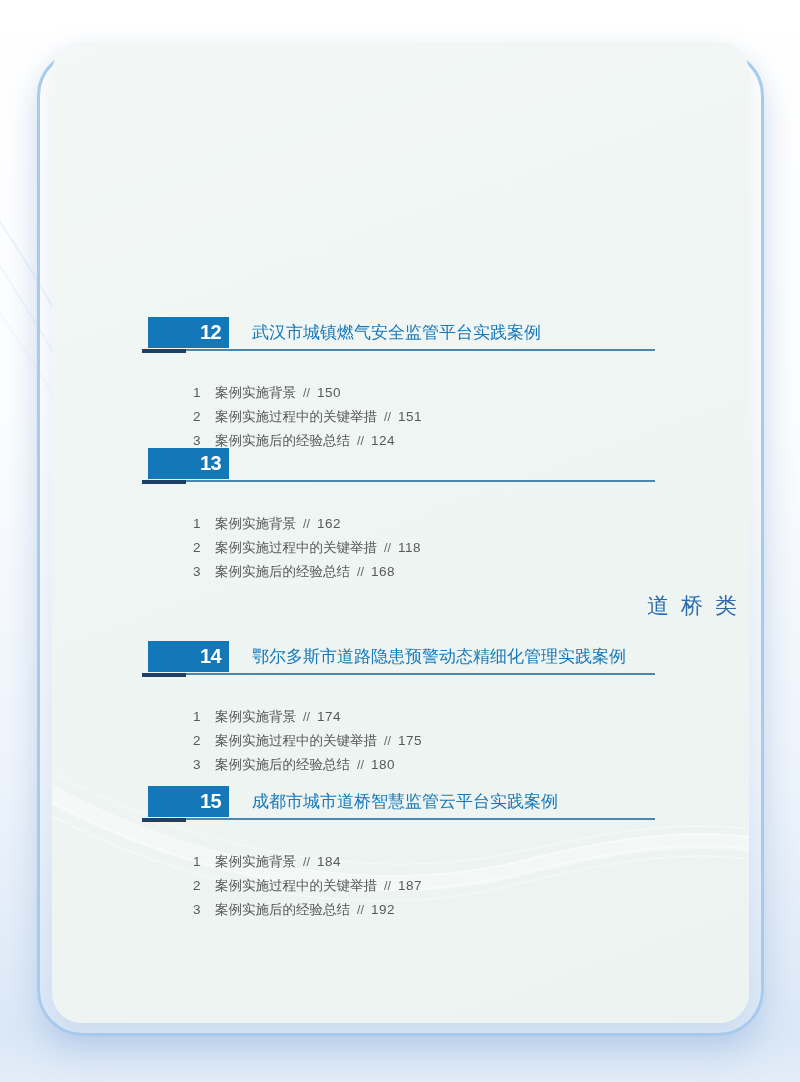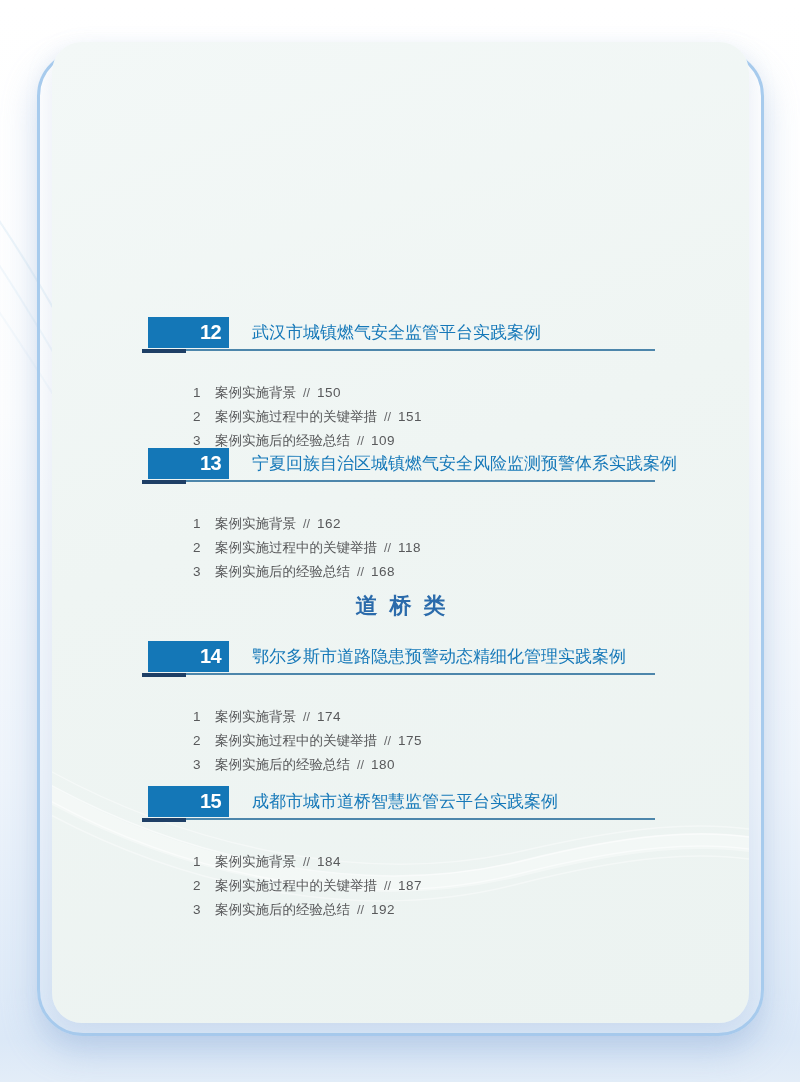--- a/index.html
+++ b/index.html
@@ -49,23 +49,23 @@
   .rule-light{flex:1;height:2px;background:#4d86ab;margin-top:0;}
   .items{list-style:none;margin:8px 0 0 51px;padding:0;}
   .item{display:flex;align-items:baseline;height:24px;line-height:24px;
         font-size:13.5px;color:#58595b;white-space:nowrap;}
   .idx{width:22px;flex:0 0 22px;}
   .sep{margin:0 7px;color:#66676a;font-size:12.5px;}
   .pg{letter-spacing:.5px;margin-top:20px;}
   
   .section-heading{
     position:absolute;left:0;width:100%;top:549px;margin:0;
-    text-align:center;
+    text-align:right;
     font-family:"Liberation Serif","DejaVu Serif",serif;
-    font-size:22px;font-weight:bold;color:#2b6bab;
+    font-size:22px;font-weight:normal;color:#2b6bab;
     letter-spacing:12px;text-indent:12px;
   }
   .e12{top:275px;} .e13{top:406px;} .e14{top:599px;} .e15{top:744px;}
 </style>
 </head>
 <body>
 
 <div class="stage">
 
   <svg class="bg-waves" viewBox="0 0 320 420" fill="none" xmlns="http://www.w3.org/2000/svg">
@@ -105,29 +105,28 @@
         <li class="item">
           <span class="idx">2</span>
           <span class="lbl">案例实施过程中的关键举措</span>
           <span class="sep">//</span>
           <span class="pg">151</span>
         </li>
         <li class="item">
           <span class="idx">3</span>
           <span class="lbl">案例实施后的经验总结</span>
           <span class="sep">//</span>
-          <span class="pg">109</span>
+          <span class="pg">124</span>
         </li>
       </ul>
     </section>
 
     <section class="entry e13">
       <div class="entry-head">
         <div class="badge">13</div>
-        <h2 class="title">宁夏回族自治区城镇燃气安全风险监测预警体系实践案例</h2>
       </div>
       <div class="rule">
         <span class="rule-dark"></span>
         <span class="rule-light"></span>
       </div>
       <ul class="items">
         <li class="item">
           <span class="idx">1</span>
           <span class="lbl">案例实施背景</span>
           <span class="sep">//</span>

